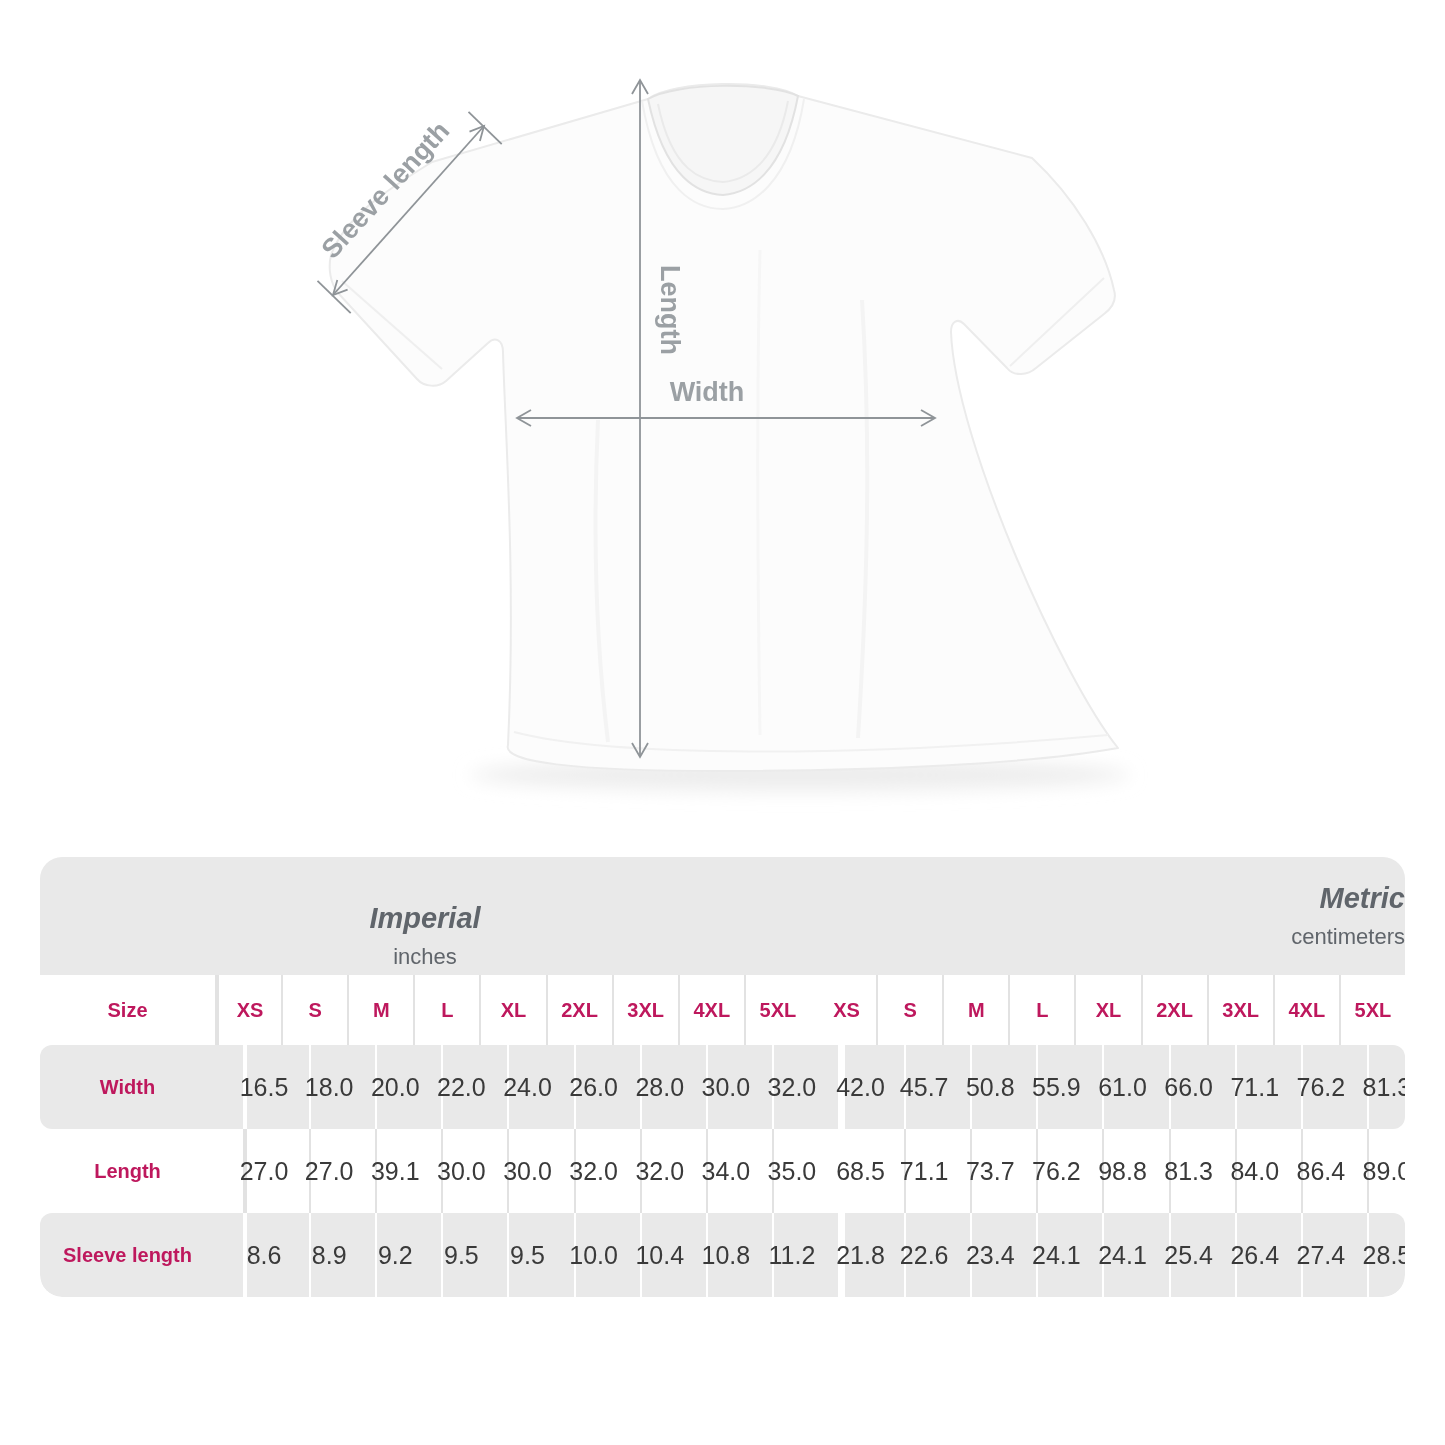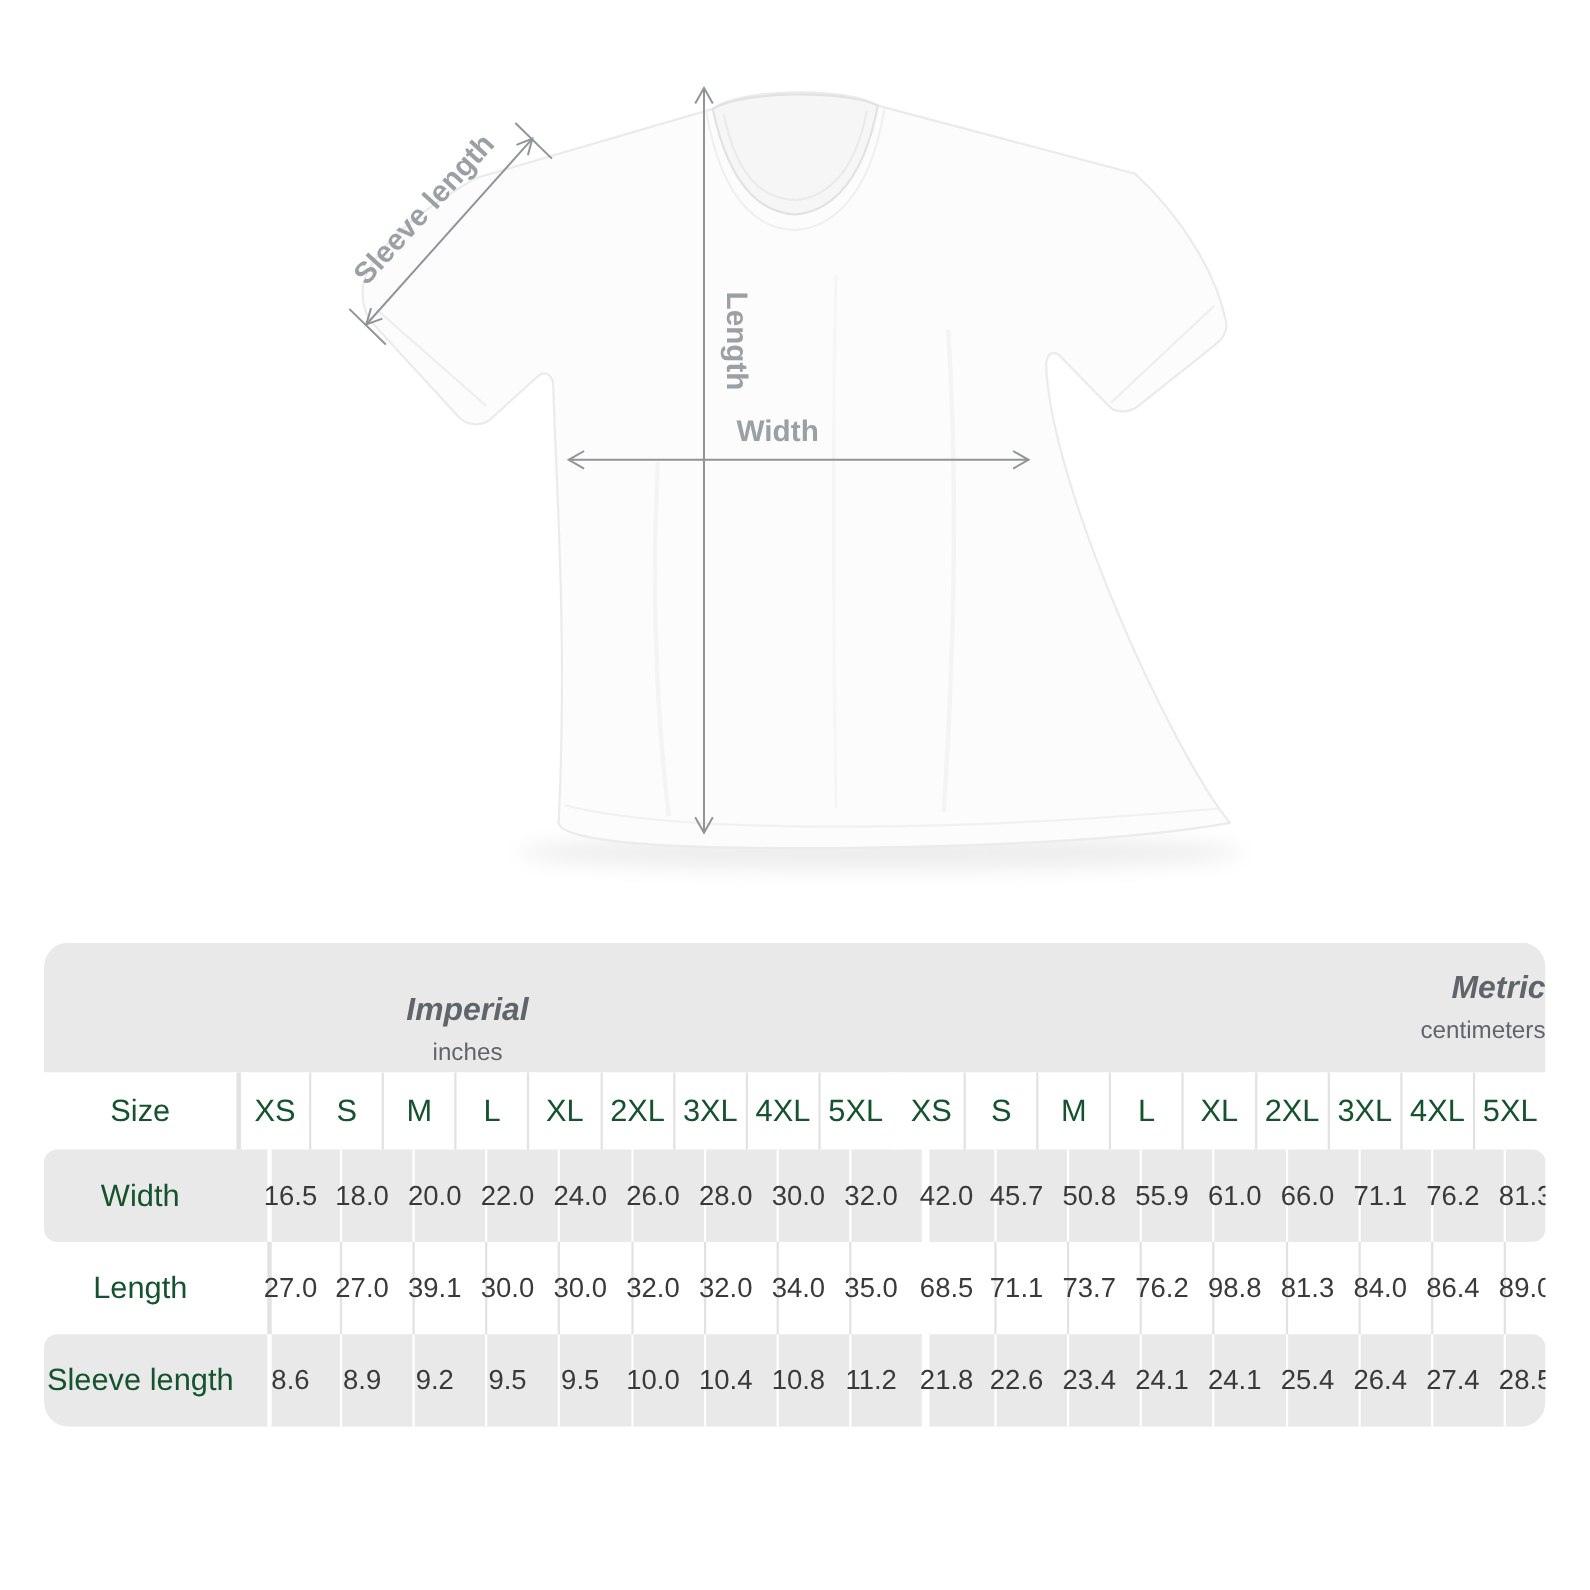--- a/index.html
+++ b/index.html
@@ -28,21 +28,21 @@
   .t-row.sizes{height:70px;}
   .t-row.data{height:84px;}
   .t-row.white{--sep:#e2e2e2;background:#ffffff;}
   .t-row.gray{--sep:#ffffff;background:#e9e9e9;border-radius:12px;}
   .t-row.gray.last{border-radius:12px 12px 22px 22px;}
 
   .cell{display:flex;align-items:center;justify-content:center;min-width:0;}
   .t-row .cell + .cell{border-left:2px solid var(--sep);}
   .t-row .cell.first-data{border-left-width:4px;}
   .t-row .cell.metric-start{border-left:7px solid #ffffff;}
-  .cell.head{font-weight:normal;color:#14532d;font-size:28px;}
+  .cell.head{font-weight:bold;color:#be185d;font-size:20px;}
   .cell.val{color:#3a3a3a;font-size:25px;margin-left:28px;}
 </style>
 </head>
 <body>
 
 <div class="page">
 
   <div class="diagram">
     <svg width="1445" height="830" viewBox="0 0 1445 830">
       <defs>

